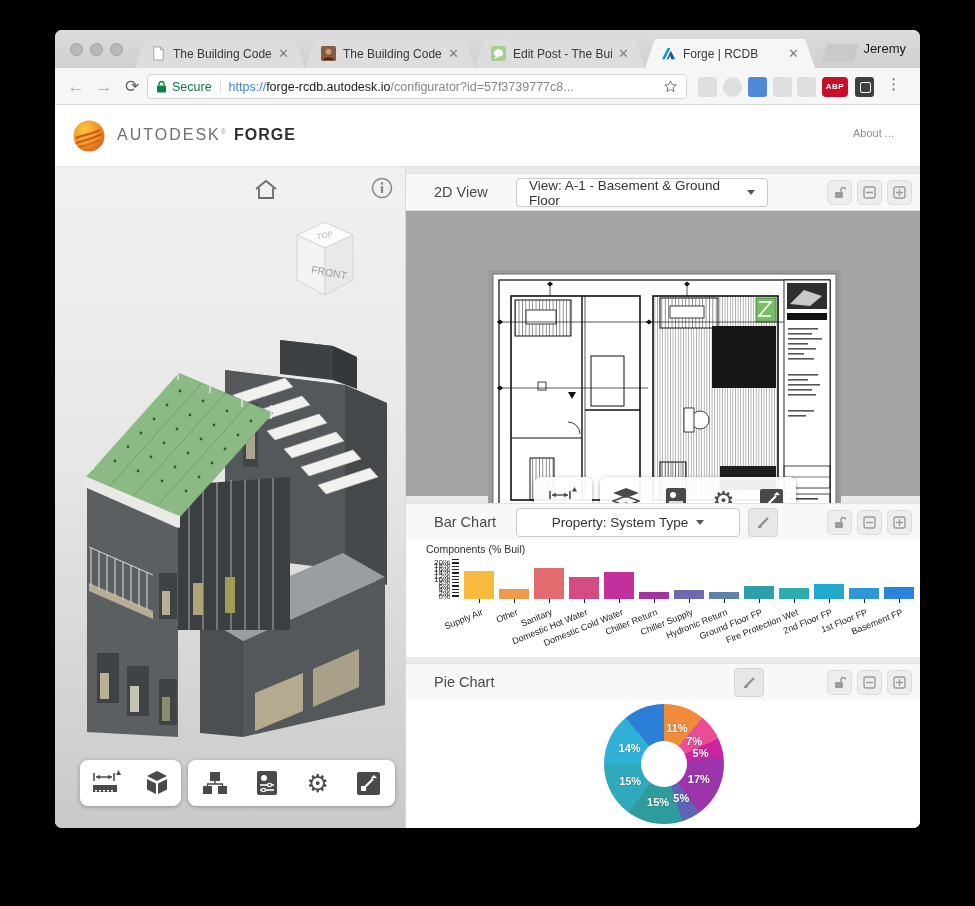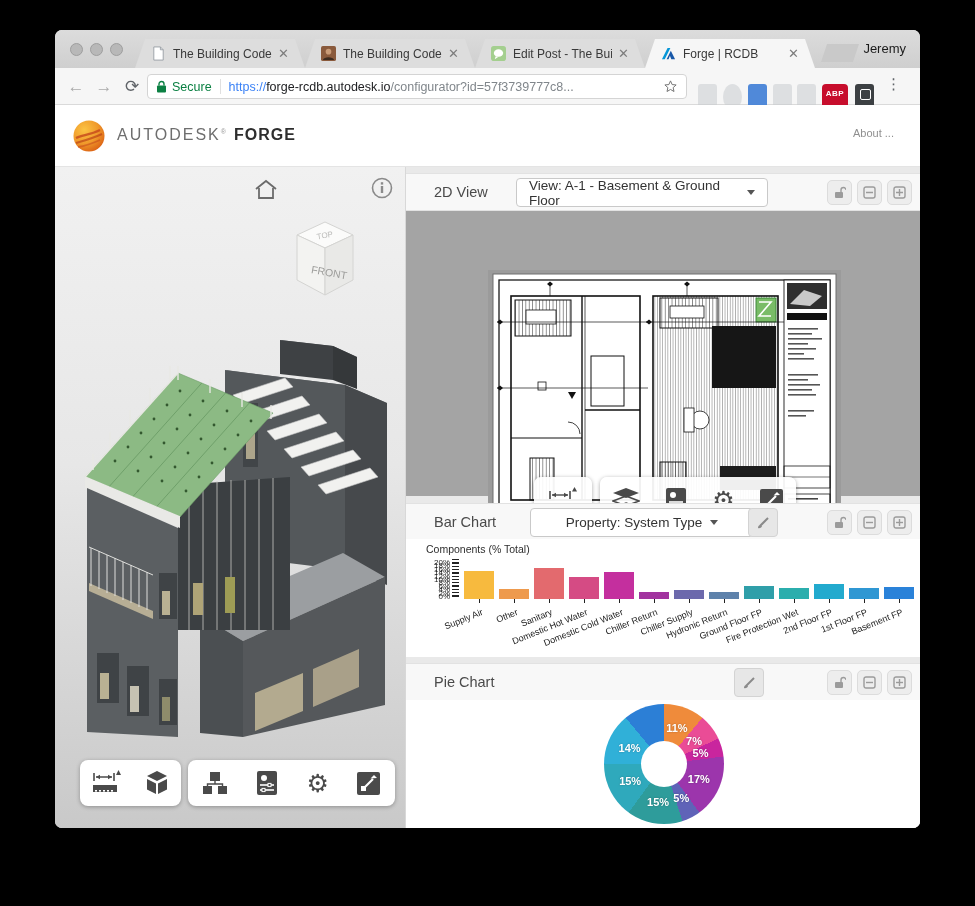--- a/index.html
+++ b/index.html
@@ -21,21 +21,21 @@
   .toolbar{position:absolute;left:0;top:38px;width:865px;height:37px;background:#F6F6F6;border-bottom:1px solid #DADADA;box-sizing:border-box;}
   .navbtn{position:absolute;top:8px;width:22px;height:22px;font-size:17px;line-height:22px;text-align:center;color:#ABABAB;}
   .navbtn.dark{color:#5F6368;}
   .omnibox{position:absolute;left:92px;top:6px;width:540px;height:25px;background:#fff;border:1px solid #D4D4D4;border-radius:4px;display:flex;align-items:center;box-sizing:border-box;padding:0 8px;}
   .omnibox .sec-label{color:#0B8043;font-size:12.5px;margin:0 8px 0 5px;}
   .omnibox .sep{width:1px;height:15px;background:#E0E0E0;margin-right:8px;}
   .omnibox .url{font-size:12.5px;white-space:nowrap;overflow:hidden;flex:1;}
   .u-scheme{color:#3b82f6;}
   .u-domain{color:#202124;}
   .u-path{color:#80868B;}
-  .ext{position:absolute;top:16px;width:19px;height:26px;border-radius:3px;}
+  .ext{position:absolute;top:9px;width:19px;height:20px;border-radius:3px;}
   .ext.ghost{background:#C9CCCF;opacity:.55;}
   .ext.blue{background:#3E7DD6;opacity:.9;}
   .ext.abp{width:26px;background:#C70D2C;color:#fff;font-size:8px;font-weight:bold;text-align:center;line-height:19px;letter-spacing:.5px;border-radius:4px;}
   .ext.darksq{background:#3C4043;}
   .ext.darksq::after{content:"";position:absolute;left:5px;top:5px;width:9px;height:9px;border:1.5px solid #fff;border-radius:2px;}
   .menu-dots{position:absolute;top:7px;font-size:15px;color:#5F6368;letter-spacing:0;}
   
   .siteheader{position:absolute;left:0;top:75px;width:865px;height:62px;background:#fff;border-bottom:1px solid #E4E4E4;box-sizing:border-box;}
   .logo{position:absolute;left:16px;top:13px;width:36px;height:36px;}
   .brand{position:absolute;left:62px;top:21px;font-size:16px;color:#6E6E6E;letter-spacing:2px;}
@@ -499,21 +499,21 @@
           <rect x="1" y="1" width="23" height="23" rx="2" fill="#4A4A4A"></rect>
           <line x1="8" y1="17" x2="17" y2="8" stroke="#fff" stroke-width="2.2"></line>
           <polygon points="18,4 21,7 14.5,7.5" fill="#fff"></polygon>
           <rect x="5" y="15" width="5" height="5" fill="#fff"></rect>
         </svg>
       </div>
     </div>
 
     <div class="phead" style="top:336px;">
       <div class="ptitle">Bar Chart</div>
-      <div class="dropdown" style="left:110px;width:224px;margin-left:14px;">
+      <div class="dropdown" style="left:110px;width:224px;">
         <span>Property: System Type</span>
         <span class="caret"></span>
       </div>
       <div class="brushbtn" style="left:342px;top:4px;">
         <svg width="15" height="15" viewBox="0 0 15 15">
             <line x1="4" y1="11" x2="12" y2="3" stroke="#8A8A8A" stroke-width="2"></line>
             <path d="M2 13c0-2 1-3 2.5-3L6 11.5C5 13 3.5 13.5 2 13z" fill="#8A8A8A"></path>
           </svg>
       </div>
       <div class="sqbtn" style="left:421px;top:6px;">
@@ -531,21 +531,21 @@
       <div class="sqbtn" style="left:481px;top:6px;">
         <svg width="13" height="13" viewBox="0 0 13 13">
             <rect x="1" y="1" width="11" height="11" rx="2" fill="none" stroke="#9B9B9B" stroke-width="1.4"></rect>
             <line x1="3" y1="6.5" x2="10" y2="6.5" stroke="#9B9B9B" stroke-width="1.4"></line>
             <line x1="6.5" y1="3" x2="6.5" y2="10" stroke="#9B9B9B" stroke-width="1.4"></line>
           </svg>
       </div>
     </div>
 
     <div class="barbody">
-      <div class="chartlabel">Components (% Total)</div>
+      <div class="chartlabel">Components (% Buil)</div>
       <div class="yaxis">
           <span style="top: 0px;">20%</span>
           <span style="top: 3.4px;">18%</span>
           <span style="top: 6.8px;">16%</span>
           <span style="top: 10.2px;">14%</span>
           <span style="top: 13.6px;">12%</span>
           <span style="top: 17px;">10%</span>
           <span style="top: 20.4px;">8%</span>
           <span style="top: 23.8px;">6%</span>
           <span style="top: 27.2px;">4%</span>

